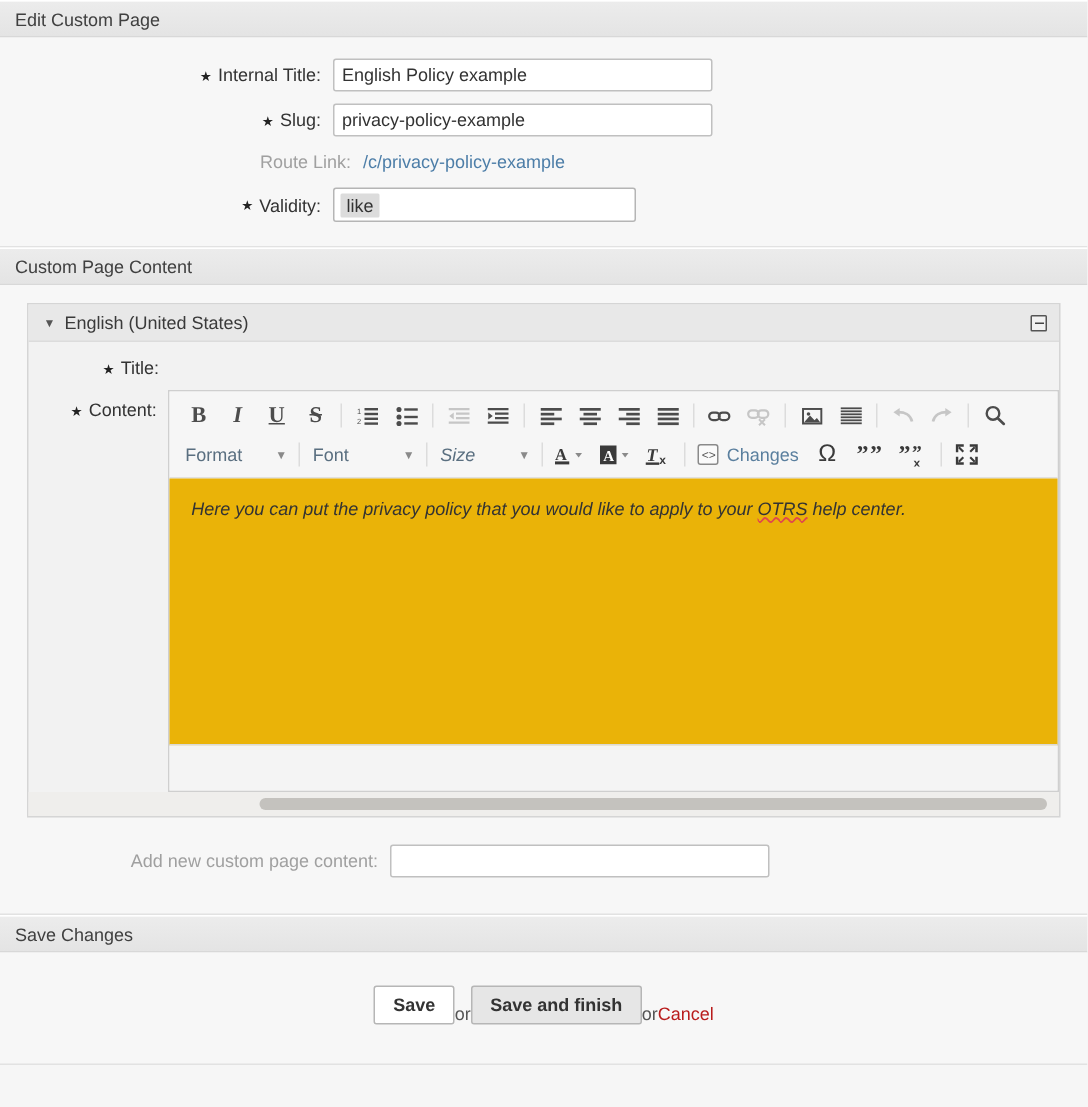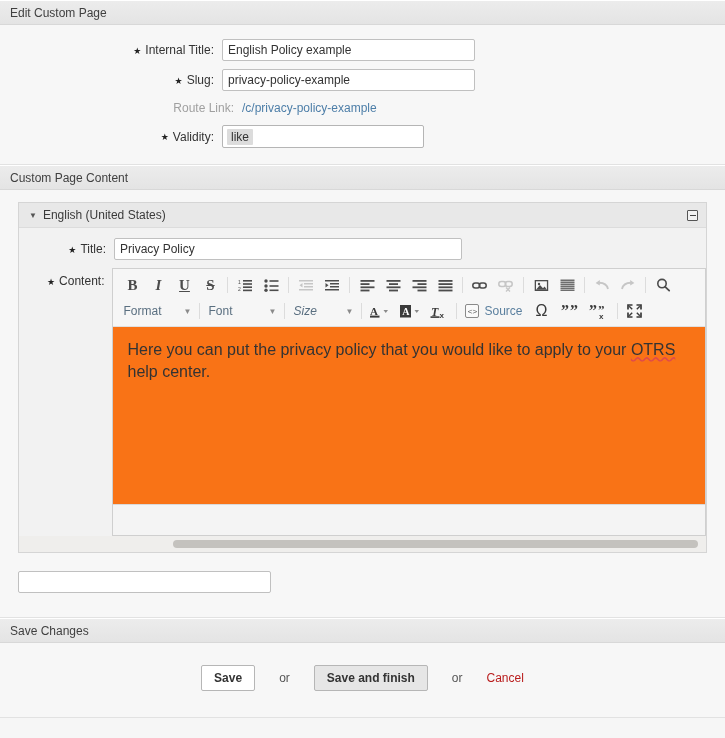--- a/index.html
+++ b/index.html
@@ -112,40 +112,41 @@
   .combo .cap{ padding-right:14px; }
   .combo .arw{ font-size:8px; color:#8a8a8a; }
   .srcbtn{ display:flex; align-items:center; gap:5px; color:#5a7f9e; font-size:12px; padding:0 4px;}
   .srcicn{
     width:14px; height:14px; border:1px solid #8a8a8a; border-radius:2px;
     display:flex; align-items:center; justify-content:center;
     font-size:8px; color:#555; background:#fafafa;
   }
 
   .cke-editable{
-    height:178px; background:#f97316;
+    height:178px; background:#eab308;
     border-bottom:1px solid #d9d9d9;
-    padding:12px 14px; font-size:16px; color:#333;
+    padding:12px 14px; font-size:12px; color:#333;
     line-height:1.4;
+    font-style:italic;
   }
   .spell{
     text-decoration:underline wavy #e04a4a;
     text-decoration-skip-ink:none;
   }
   .cke-bottom{ height:30px; background:#f4f4f4; }
 
   
   .hscroll{
     height:16px; background:#efeeec;
     display:flex; align-items:center; padding:0 8px;
   }
   .hthumb{ height:8px; background:#c4c2be; border-radius:4px; }
 
   
-  .btnrow{ display:flex; align-items:center; justify-content:center; gap:24px; padding:22px 0 26px 0;}
+  .btnrow{ display:flex; align-items:flex-end; justify-content:center; gap:0; padding:22px 0 26px 0;}
   .btn{
     font-family:"Liberation Sans", sans-serif;
     font-size:12px; font-weight:bold; color:#333;
     border:1px solid #b6b6b6; border-radius:2px;
     padding:5px 12px; background:#ffffff;
   }
   .btn.grey{ background:#e6e6e6; }
   .ortxt{ font-size:12px; color:#555; }
   .lnk{ color:#b91c1c; font-size:12px; }
 </style>
@@ -216,23 +217,20 @@
           </div>
       </div>
 
       <div class="lang-body">
 
         <div class="frow" style="padding:0 0 8px 0;">
           <div class="ilabel">
             <span class="star">★</span>
             <span>Title:</span>
           </div>
-          <div class="finput" style="width:348px;">
-            <span>Privacy Policy</span>
-          </div>
         </div>
 
         <div class="frow" style="align-items:flex-start; padding:0;">
           <div class="ilabel" style="padding-top:6px;">
             <span class="star">★</span>
             <span>Content:</span>
           </div>
 
           <div class="cke">
             <div class="cke-top">
@@ -412,21 +410,21 @@
                   <svg width="18" height="15" viewBox="0 0 18 15">
                       <text x="1" y="11.5" font-size="12" font-style="italic" font-weight="bold" fill="#3a3a3a" font-family="Liberation Serif">T</text>
                       <rect x="0.5" y="12.3" width="9" height="1.6" fill="#3a3a3a"></rect>
                       <text x="9.5" y="13.5" font-size="8" font-weight="bold" fill="#3a3a3a" font-family="Liberation Sans">x</text>
                     </svg>
                 </div>
                 <div class="sep"></div>
 
                 <div class="srcbtn">
                   <span class="srcicn">&lt;&gt;</span>
-                  <span>Source</span>
+                  <span>Changes</span>
                 </div>
 
                 <div class="tb" style="width:30px;font-size:16px;color:#3a3a3a;">Ω</div>
                 <div class="tb" style="width:28px;">
                   <svg width="20" height="15" viewBox="0 0 20 15">
                       <text x="0" y="12" font-size="16" font-weight="bold" fill="#3a3a3a" font-family="Liberation Serif">”</text>
                       <text x="9" y="12" font-size="16" font-weight="bold" fill="#3a3a3a" font-family="Liberation Serif">”</text>
                     </svg>
                 </div>
                 <div class="tb" style="width:28px;">
@@ -459,20 +457,23 @@
         </div>
 
         <div class="hscroll">
           <div class="hthumb" style="width:532px;margin-left:146px;"></div>
         </div>
 
       </div>
     </div>
 
     <div class="frow" style="padding:18px 0 14px 0;">
+      <div class="flabel muted">
+        <span>Add new custom page content:</span>
+      </div>
       <div class="finput">
         <span></span>
       </div>
     </div>
 
   </div>
 </div>
 
 <div class="widget-header">
   <span>Save Changes</span>

